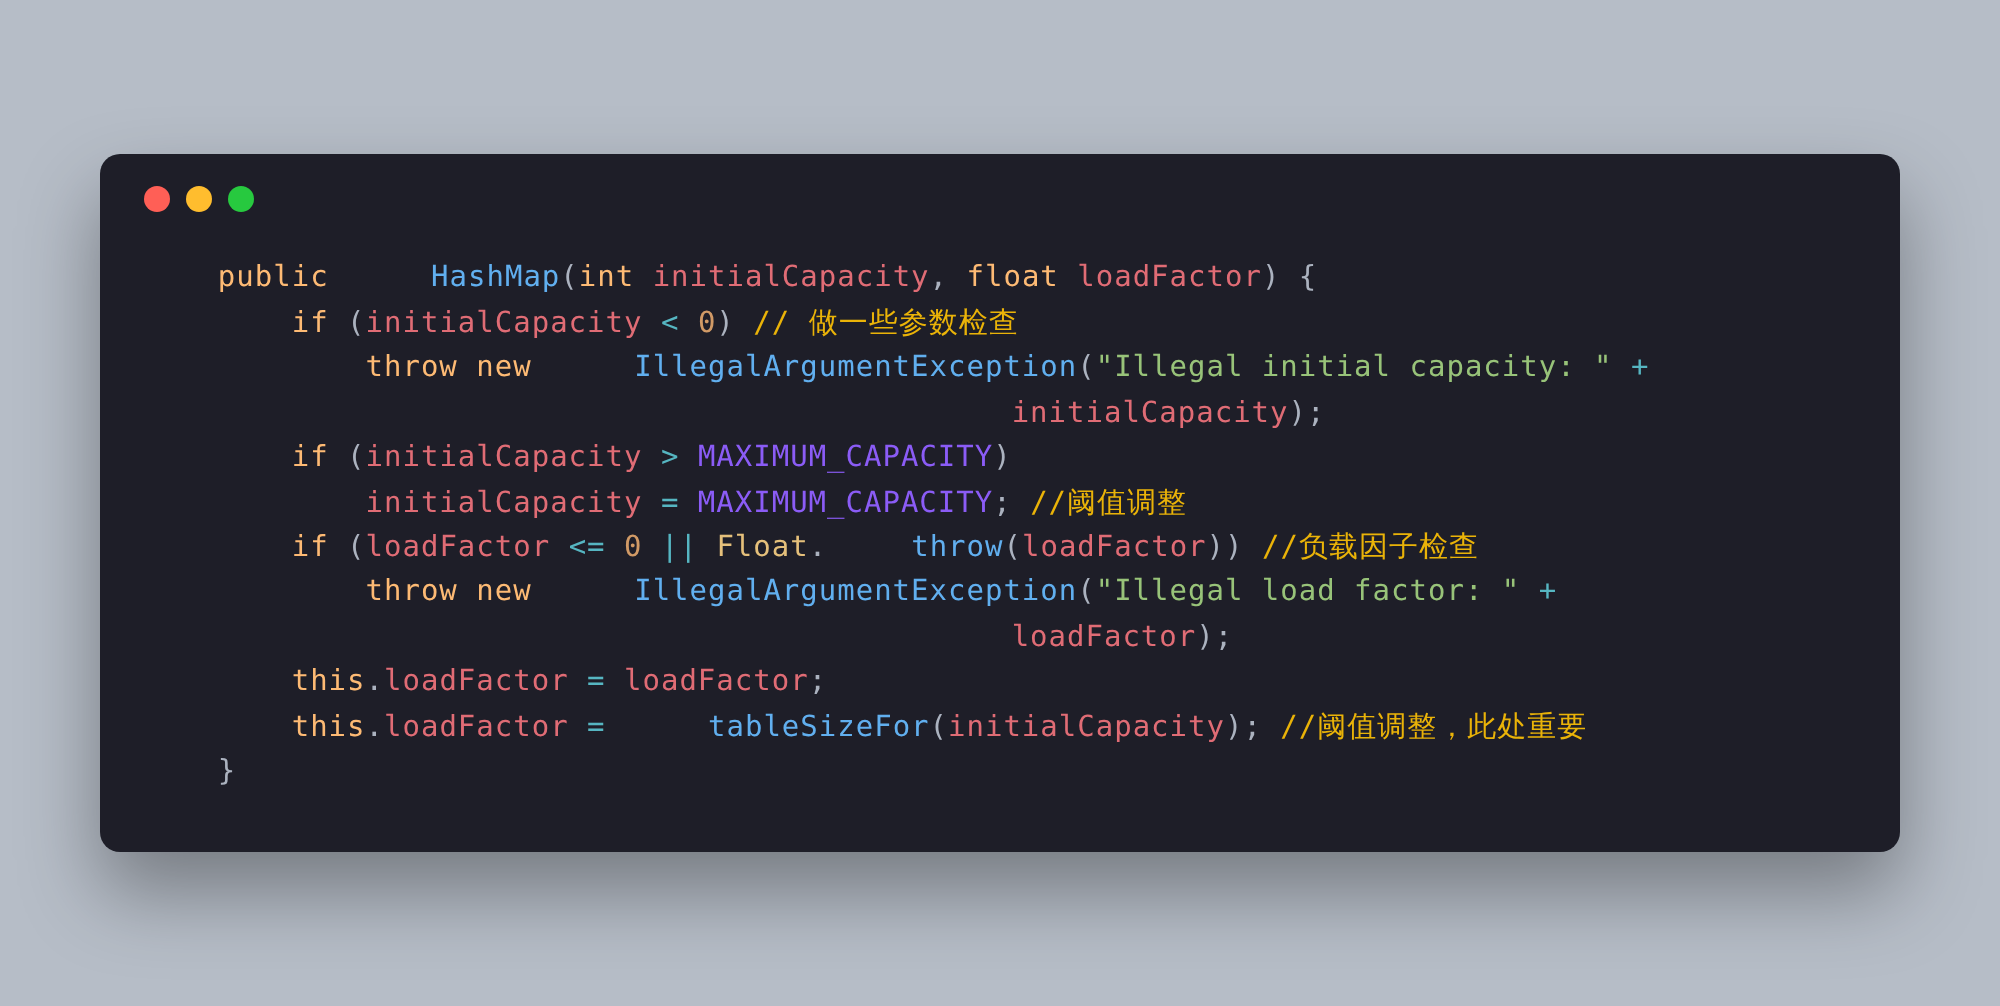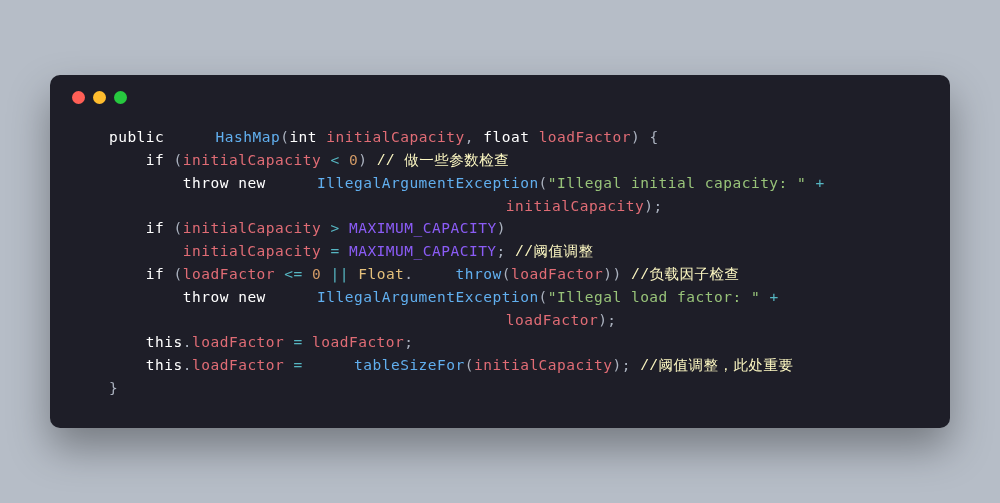--- a/index.html
+++ b/index.html
@@ -32,29 +32,29 @@
   .dot.green { background: #27c93f; }
   pre.code {
     font-family: inherit;
     font-size: 14.5px;
     line-height: 1.55;
     color: #c8c8d0;
     white-space: pre;
     overflow: hidden;
     letter-spacing: 0.5px;
   }
-  .kw   { color: #ffffff; }   
+  .kw   { color: #fdba74; }   
   .cls  { color: #e5c07b; }   
   .fn   { color: #61afef; margin-left: 42px; }   
   .var  { color: #e06c75; text-align: right; }   
   .num  { color: #d19a66; }   
   .str  { color: #98c379; }   
   .op   { color: #56b6c2; }   
   .pun  { color: #abb2bf; }   
-  .cmt  { color: #fef9c3; font-style: normal; font-family: Liberation Mono, monospace; }
+  .cmt  { color: #eab308; font-style: normal; }
   .const{ color: #8b5cf6; }
 </style>
 </head>
 <body>
 
 <div class="window">
   <div class="titlebar">
     <div class="dot red"></div>
     <div class="dot yellow"></div>
     <div class="dot green"></div>

